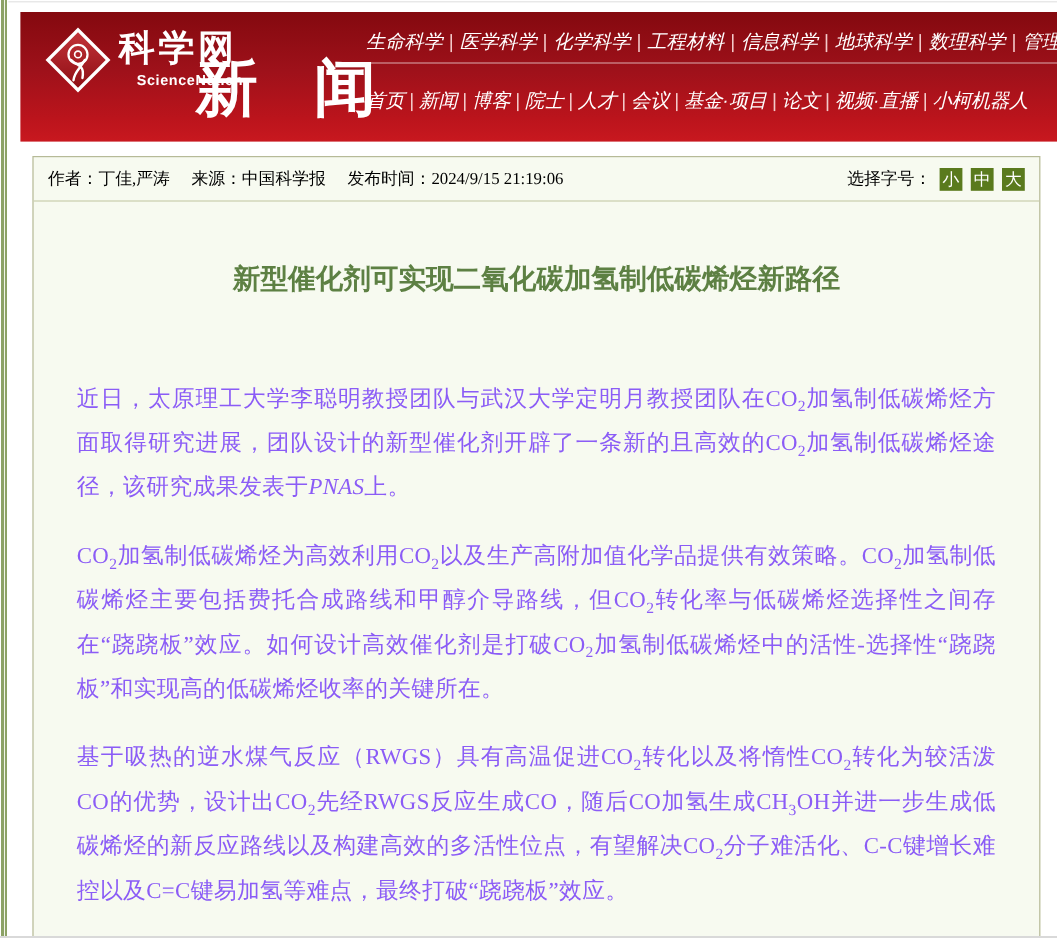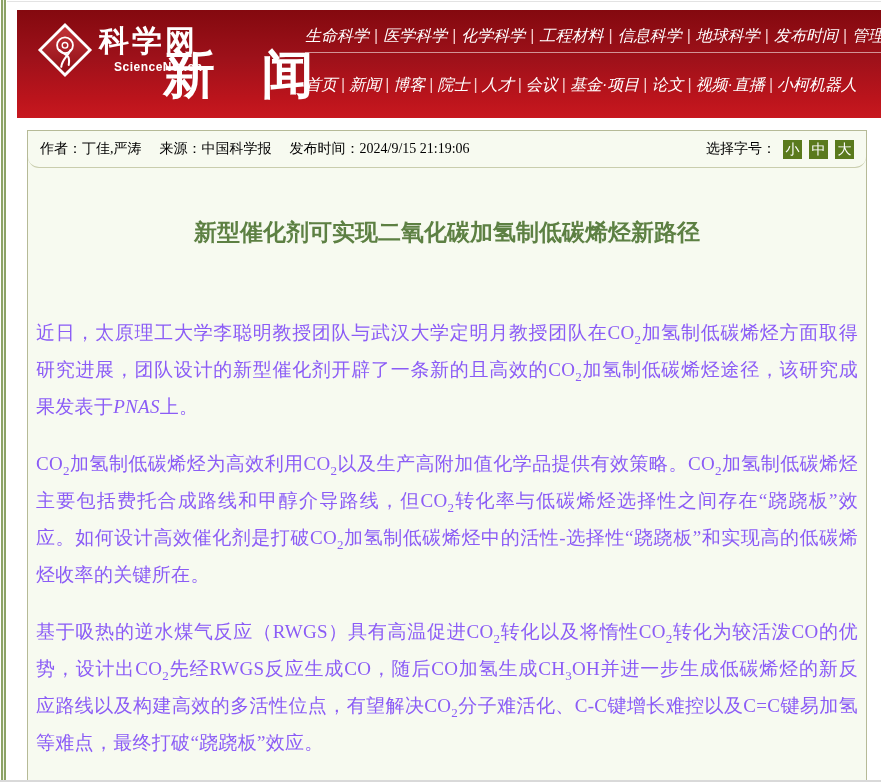--- a/index.html
+++ b/index.html
@@ -45,30 +45,30 @@
   .nav-divider{position:absolute;left:288px;right:0;top:42px;height:1px;background:rgba(255,255,255,.55);}
   .nav-channels{top:62px;}
   
   .content-box{
     position:absolute;left:27px;top:130px;width:840px;height:660px;
     background:var(--content-bg);border:1px solid var(--box-border);
   }
   .meta-bar{
     height:37px;display:flex;align-items:center;padding:0 12px;
     border-bottom:1px solid var(--meta-divider);
-    font-family:"Liberation Serif","DejaVu Serif",serif;font-size:14px;color:#000;border-radius:11px;
+    font-family:"Liberation Serif","DejaVu Serif",serif;font-size:14px;color:#000;
   }
   .meta-bar .pair{margin-right:18px;white-space:nowrap;}
   .meta-right{margin-left:auto;display:flex;align-items:flex-start;white-space:nowrap;}
   .size-btn{
     display:inline-block;width:19px;height:19px;line-height:19px;margin-left:7px;
     background:var(--btn-green);color:#fff;text-align:center;font-size:14px;cursor:pointer;
     font-family:"Liberation Sans",sans-serif;
   }
-  .article{padding:0 8px;margin-top:12px;}
+  .article{padding:0 36px;margin-top:12px;}
   .article-title{
     margin-top:50px;text-align:center;color:var(--title-green);
     font-size:23px;font-weight:bold;line-height:28px;
     font-family:"Liberation Sans","DejaVu Sans",sans-serif;
   }
   .body-text{margin-top:68px;}
   .body-text p{
     font-family:"Liberation Serif","DejaVu Serif",serif;
     font-size:19px;line-height:37px;letter-spacing:.3px;
     text-align:justify;color:#8b5cf6;margin:0 0 20px;
@@ -99,21 +99,21 @@
       </svg>
     </span>
     <span class="logo-text">
       <div class="site-name">科学网</div>
       <div class="site-domain">ScienceNet.cn</div>
     </span>
   </div>
 
   <div class="section-banner">新 闻</div>
 
-  <nav class="nav-row nav-subjects"><a>生命科学</a><span class="sep">|</span><a>医学科学</a><span class="sep">|</span><a>化学科学</a><span class="sep">|</span><a>工程材料</a><span class="sep">|</span><a>信息科学</a><span class="sep">|</span><a>地球科学</a><span class="sep">|</span><a>发布时间</a><span class="sep">|</span><a>管理</a></nav>
+  <nav class="nav-row nav-subjects"><a>生命科学</a><span class="sep">|</span><a>医学科学</a><span class="sep">|</span><a>化学科学</a><span class="sep">|</span><a>工程材料</a><span class="sep">|</span><a>信息科学</a><span class="sep">|</span><a>地球科学</a><span class="sep">|</span><a>数理科学</a><span class="sep">|</span><a>管理</a></nav>
   <div class="nav-divider"></div>
   <nav class="nav-row nav-channels channels"><a>首页</a><span class="sep">|</span><a>新闻</a><span class="sep">|</span><a>博客</a><span class="sep">|</span><a>院士</a><span class="sep">|</span><a>人才</a><span class="sep">|</span><a>会议</a><span class="sep">|</span><a>基金·项目</a><span class="sep">|</span><a>论文</a><span class="sep">|</span><a>视频·直播</a><span class="sep">|</span><a>小柯机器人</a></nav>
 </div>
 
 <div class="content-box">
   <div class="meta-bar">
     <span class="pair"><span>作者：</span><span>丁佳,严涛</span></span>
     <span class="pair"><span>来源：</span><span>中国科学报</span></span>
     <span class="pair"><span>发布时间：</span><span>2024/9/15 21:19:06</span></span>
     <span class="meta-right">

